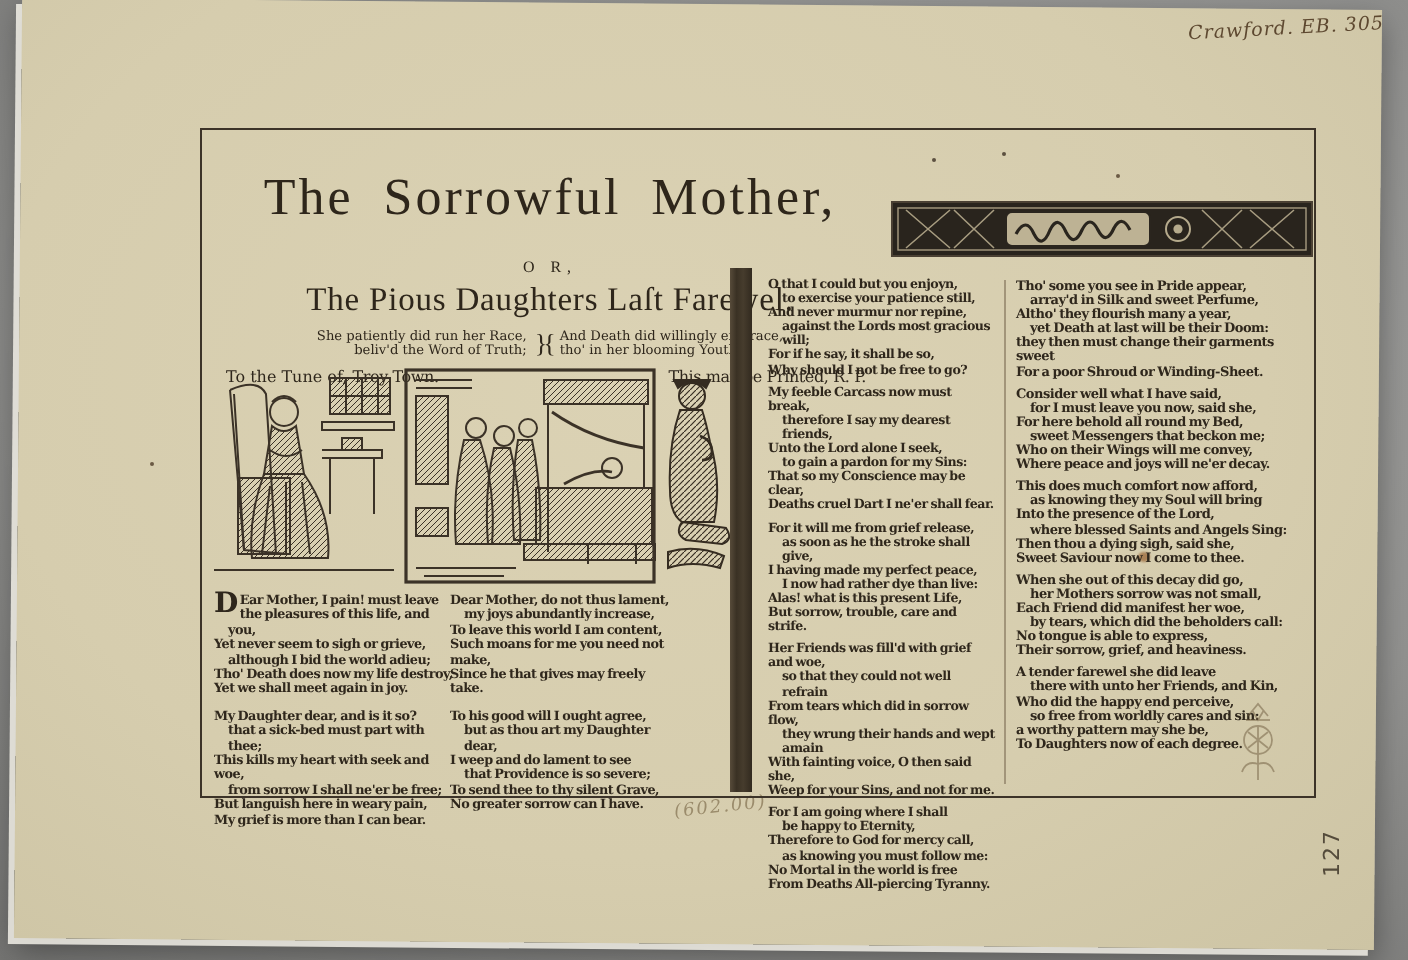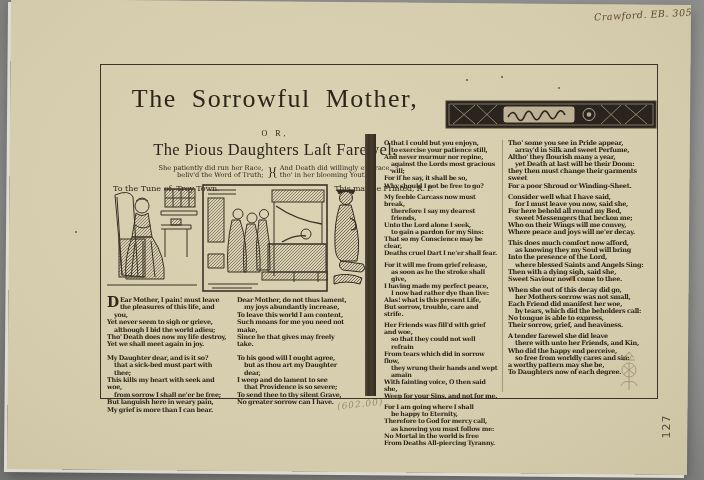--- a/index.html
+++ b/index.html
@@ -43,21 +43,21 @@
   .cut2{left:101px;top:119px;}
   .cut3{left:229px;top:121px;}
   
   .thickbar{position:absolute;left:264px;top:69px;width:11px;height:262px;
     background:linear-gradient(90deg,#574b3a 0%,#3a3124 30%,#463c2d 60%,#322a1f 100%);}
   .thinrule{position:absolute;left:401px;top:75px;width:1px;height:252px;background:#a2957a;}
   
   .vcol{position:absolute;font-family:"DejaVu Serif", serif;font-weight:700;color:#2f271c;
     letter-spacing:-.25px;word-spacing:-.5px;}
   .vcol1{left:6px;top:232px;width:120px;font-size:6.4px;line-height:7.4px;}
-  .vcol2{left:136px;top:232px;width:112px;font-size:6.4px;line-height:7.4px;}
+  .vcol2{left:124px;top:232px;width:112px;font-size:6.4px;line-height:7.4px;}
   .vcol3{left:283px;top:74px;width:114px;font-size:6.3px;line-height:7.1px;}
   .vcol4{left:407px;top:75px;width:146px;font-size:6.5px;line-height:7.1px;}
   .stanza{margin-bottom:6px;}
   .vcol3 .stanza,.vcol4 .stanza{margin-bottom:4px;}
   .vline.ind{padding-left:7px;}
   .vline.dropcap::first-letter{font-size:14px;float:left;line-height:11px;margin-right:1px;}
   
   .imprint{position:absolute;left:330px;top:308px;width:226px;text-align:center;
     font-family:"DejaVu Serif", serif;font-size:6.6px;color:#352c20;letter-spacing:.1px;}
   
@@ -283,21 +283,21 @@
           <div class="vline">For here behold all round my Bed,</div>
           <div class="vline ind">sweet Messengers that beckon me;</div>
           <div class="vline">Who on their Wings will me convey,</div>
           <div class="vline">Where peace and joys will ne'er decay.</div>
         </div>
         <div class="stanza">
           <div class="vline">This does much comfort now afford,</div>
           <div class="vline ind">as knowing they my Soul will bring</div>
           <div class="vline">Into the presence of the Lord,</div>
           <div class="vline ind">where blessed Saints and Angels Sing:</div>
-          <div class="vline">Then with a dying sigh, said she,</div>
+          <div class="vline">Then thou a dying sigh, said she,</div>
           <div class="vline">Sweet Saviour now I come to thee.</div>
         </div>
         <div class="stanza">
           <div class="vline">When she out of this decay did go,</div>
           <div class="vline ind">her Mothers sorrow was not small,</div>
           <div class="vline">Each Friend did manifest her woe,</div>
           <div class="vline ind">by tears, which did the beholders call:</div>
           <div class="vline">No tongue is able to express,</div>
           <div class="vline">Their sorrow, grief, and heaviness.</div>
         </div>

